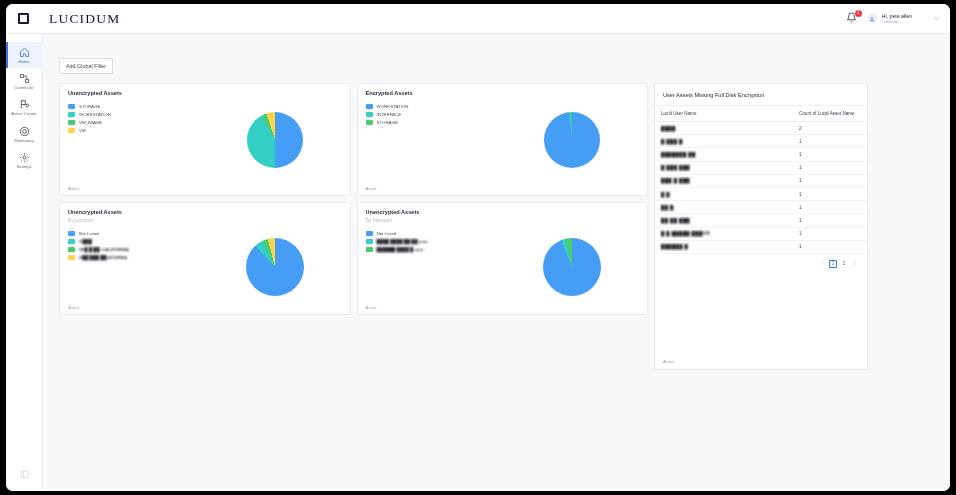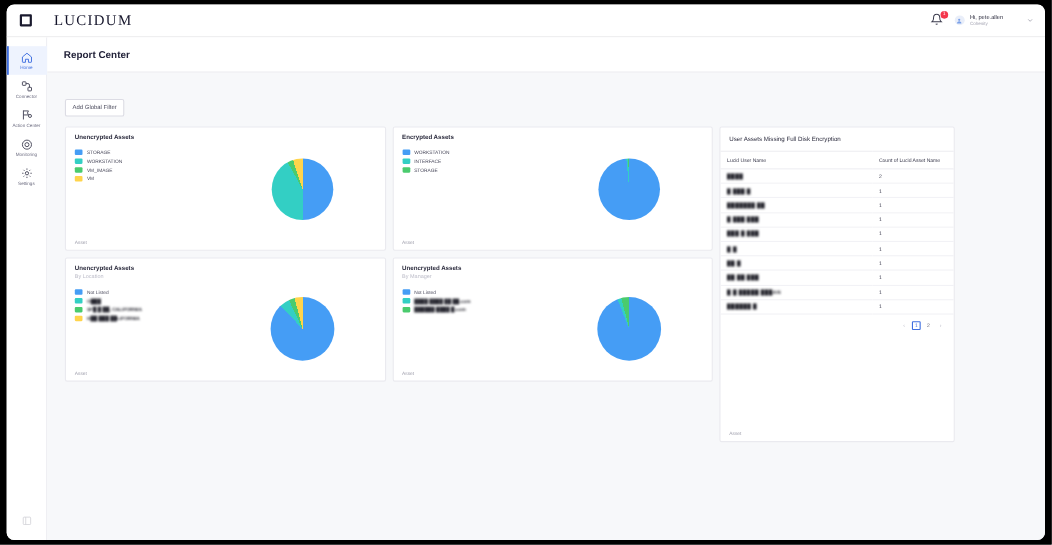--- a/index.html
+++ b/index.html
@@ -235,23 +235,20 @@
     </div>
     <div class="sidebar-bottom">
       <svg width="9" height="9" viewBox="0 0 24 24" fill="none" stroke="#9a9aa8" stroke-width="2">
         <rect x="3" y="3" width="18" height="18" rx="2"></rect>
           <path d="M9 3v18"></path>
       </svg>
     </div>
   </div>
 
   <div class="page">
-    <div class="page-header">
-      <div class="page-title">Report Center</div>
-    </div>
 
     <div class="content">
       <div class="filter-btn">Add Global Filter</div>
 
       <div class="grid">
         <div class="left-col" id="charts-column">
             <div class="card chart-card">
               <div class="card-head">
                 <div class="card-title">Unencrypted Assets</div>
               </div>

